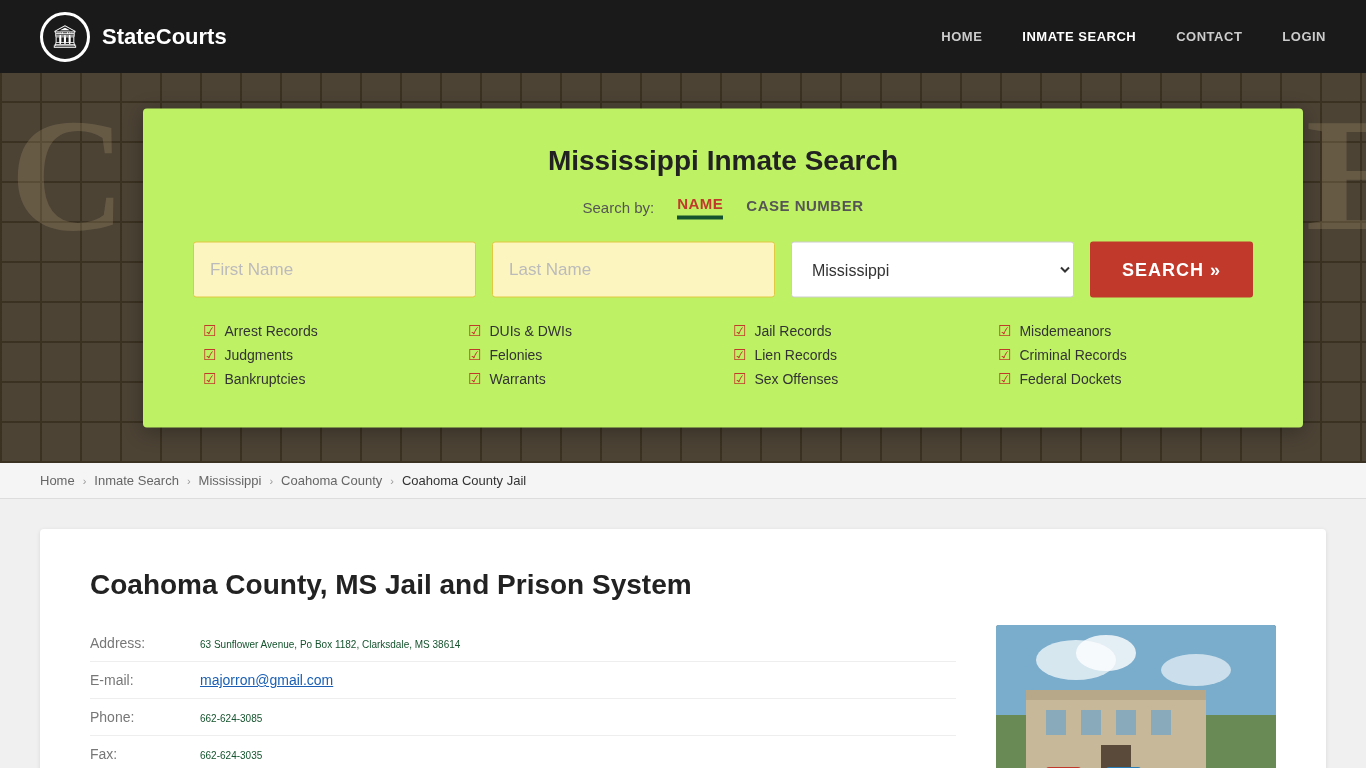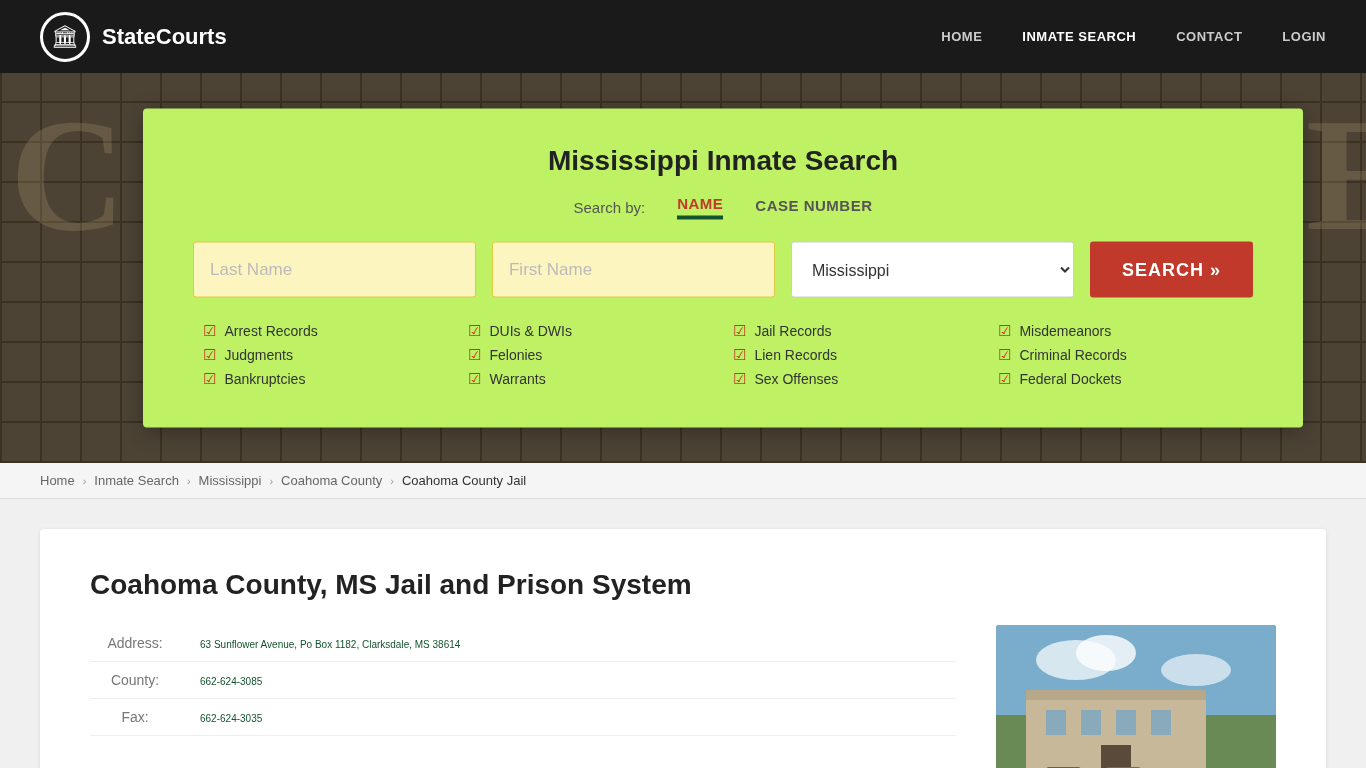--- a/index.html
+++ b/index.html
@@ -106,21 +106,21 @@
       text-align: center;
       font-size: 28px;
       font-weight: bold;
       color: #222;
       margin-bottom: 18px;
     }
     .search-by-row {
       display: flex;
       align-items: center;
       justify-content: center;
-      gap: 32px;
+      gap: 23px;
       margin-bottom: 22px;
     }
     .search-by-label {
       color: #555;
       font-size: 15px;
     }
     .search-tab {
       font-size: 15px;
       font-weight: bold;
       padding-bottom: 4px;
@@ -251,21 +251,20 @@
       align-items: baseline;
       padding: 10px 0;
       border-bottom: 1px solid #eee;
       gap: 20px;
     }
     .info-label {
       min-width: 90px;
       color: #777;
       font-size: 14px;
       flex-shrink: 0;
-      text-align: center;
     }
     .info-value {
       color: #14532d;
       font-size: 10px;
     }
     .info-link {
       color: #1a5fb4;
       text-decoration: underline;
       font-size: 14px;
       cursor: pointer;
@@ -315,22 +314,22 @@
   <div class="search-card">
     <h1 class="search-card-title">Mississippi Inmate Search</h1>
 
     <div class="search-by-row">
       <span class="search-by-label">Search by:</span>
       <button class="search-tab active">NAME</button>
       <button class="search-tab">CASE NUMBER</button>
     </div>
 
     <div class="search-inputs-row">
+      <input class="search-input" type="text" placeholder="First Name" style="">
       <input class="search-input" type="text" placeholder="Last Name" style="">
-      <input class="search-input" type="text" placeholder="First Name" style="">
       <select class="state-select"><option value="Alabama">Alabama</option><option value="Alaska">Alaska</option><option value="Arizona">Arizona</option><option value="Arkansas">Arkansas</option><option value="California">California</option><option value="Colorado">Colorado</option><option value="Connecticut">Connecticut</option><option value="Delaware">Delaware</option><option value="Florida">Florida</option><option value="Georgia">Georgia</option><option value="Hawaii">Hawaii</option><option value="Idaho">Idaho</option><option value="Illinois">Illinois</option><option value="Indiana">Indiana</option><option value="Iowa">Iowa</option><option value="Kansas">Kansas</option><option value="Kentucky">Kentucky</option><option value="Louisiana">Louisiana</option><option value="Maine">Maine</option><option value="Maryland">Maryland</option><option value="Massachusetts">Massachusetts</option><option value="Michigan">Michigan</option><option value="Minnesota">Minnesota</option><option value="Mississippi" selected="">Mississippi</option><option value="Missouri">Missouri</option><option value="Montana">Montana</option><option value="Nebraska">Nebraska</option><option value="Nevada">Nevada</option><option value="New Hampshire">New Hampshire</option><option value="New Jersey">New Jersey</option><option value="New Mexico">New Mexico</option><option value="New York">New York</option><option value="North Carolina">North Carolina</option><option value="North Dakota">North Dakota</option><option value="Ohio">Ohio</option><option value="Oklahoma">Oklahoma</option><option value="Oregon">Oregon</option><option value="Pennsylvania">Pennsylvania</option><option value="Rhode Island">Rhode Island</option><option value="South Carolina">South Carolina</option><option value="South Dakota">South Dakota</option><option value="Tennessee">Tennessee</option><option value="Texas">Texas</option><option value="Utah">Utah</option><option value="Vermont">Vermont</option><option value="Virginia">Virginia</option><option value="Washington">Washington</option><option value="West Virginia">West Virginia</option><option value="Wisconsin">Wisconsin</option><option value="Wyoming">Wyoming</option></select>
       <button class="search-btn">SEARCH »</button>
     </div>
 
     <div class="features-grid">
       <div class="features-col">
         <div class="feature-item">
           <span class="check-icon">☑</span>
           <span>Arrest Records</span>
         </div>
@@ -404,21 +403,25 @@
 <main class="main-content">
   <div class="content-card">
     <h2 class="facility-title">Coahoma County, MS Jail and Prison System</h2>
     <div class="info-layout">
       <div class="info-table">
         <div class="info-row">
           <span class="info-label">Address:</span>
           <span class="info-value">63 Sunflower Avenue, Po Box 1182, Clarksdale, MS 38614</span>
         </div>
         <div class="info-row">
-          <span class="info-label">County:</span>
+          <span class="info-label">E-mail:</span>
+          <a class="info-link" href="#">majorron@gmail.com</a>
+        </div>
+        <div class="info-row">
+          <span class="info-label">Phone:</span>
           <span class="info-value">662-624-3085</span>
         </div>
         <div class="info-row">
           <span class="info-label">Fax:</span>
           <span class="info-value">662-624-3035</span>
         </div>
 
       </div>
       <div class="facility-image">
         <div class="facility-image-placeholder">

